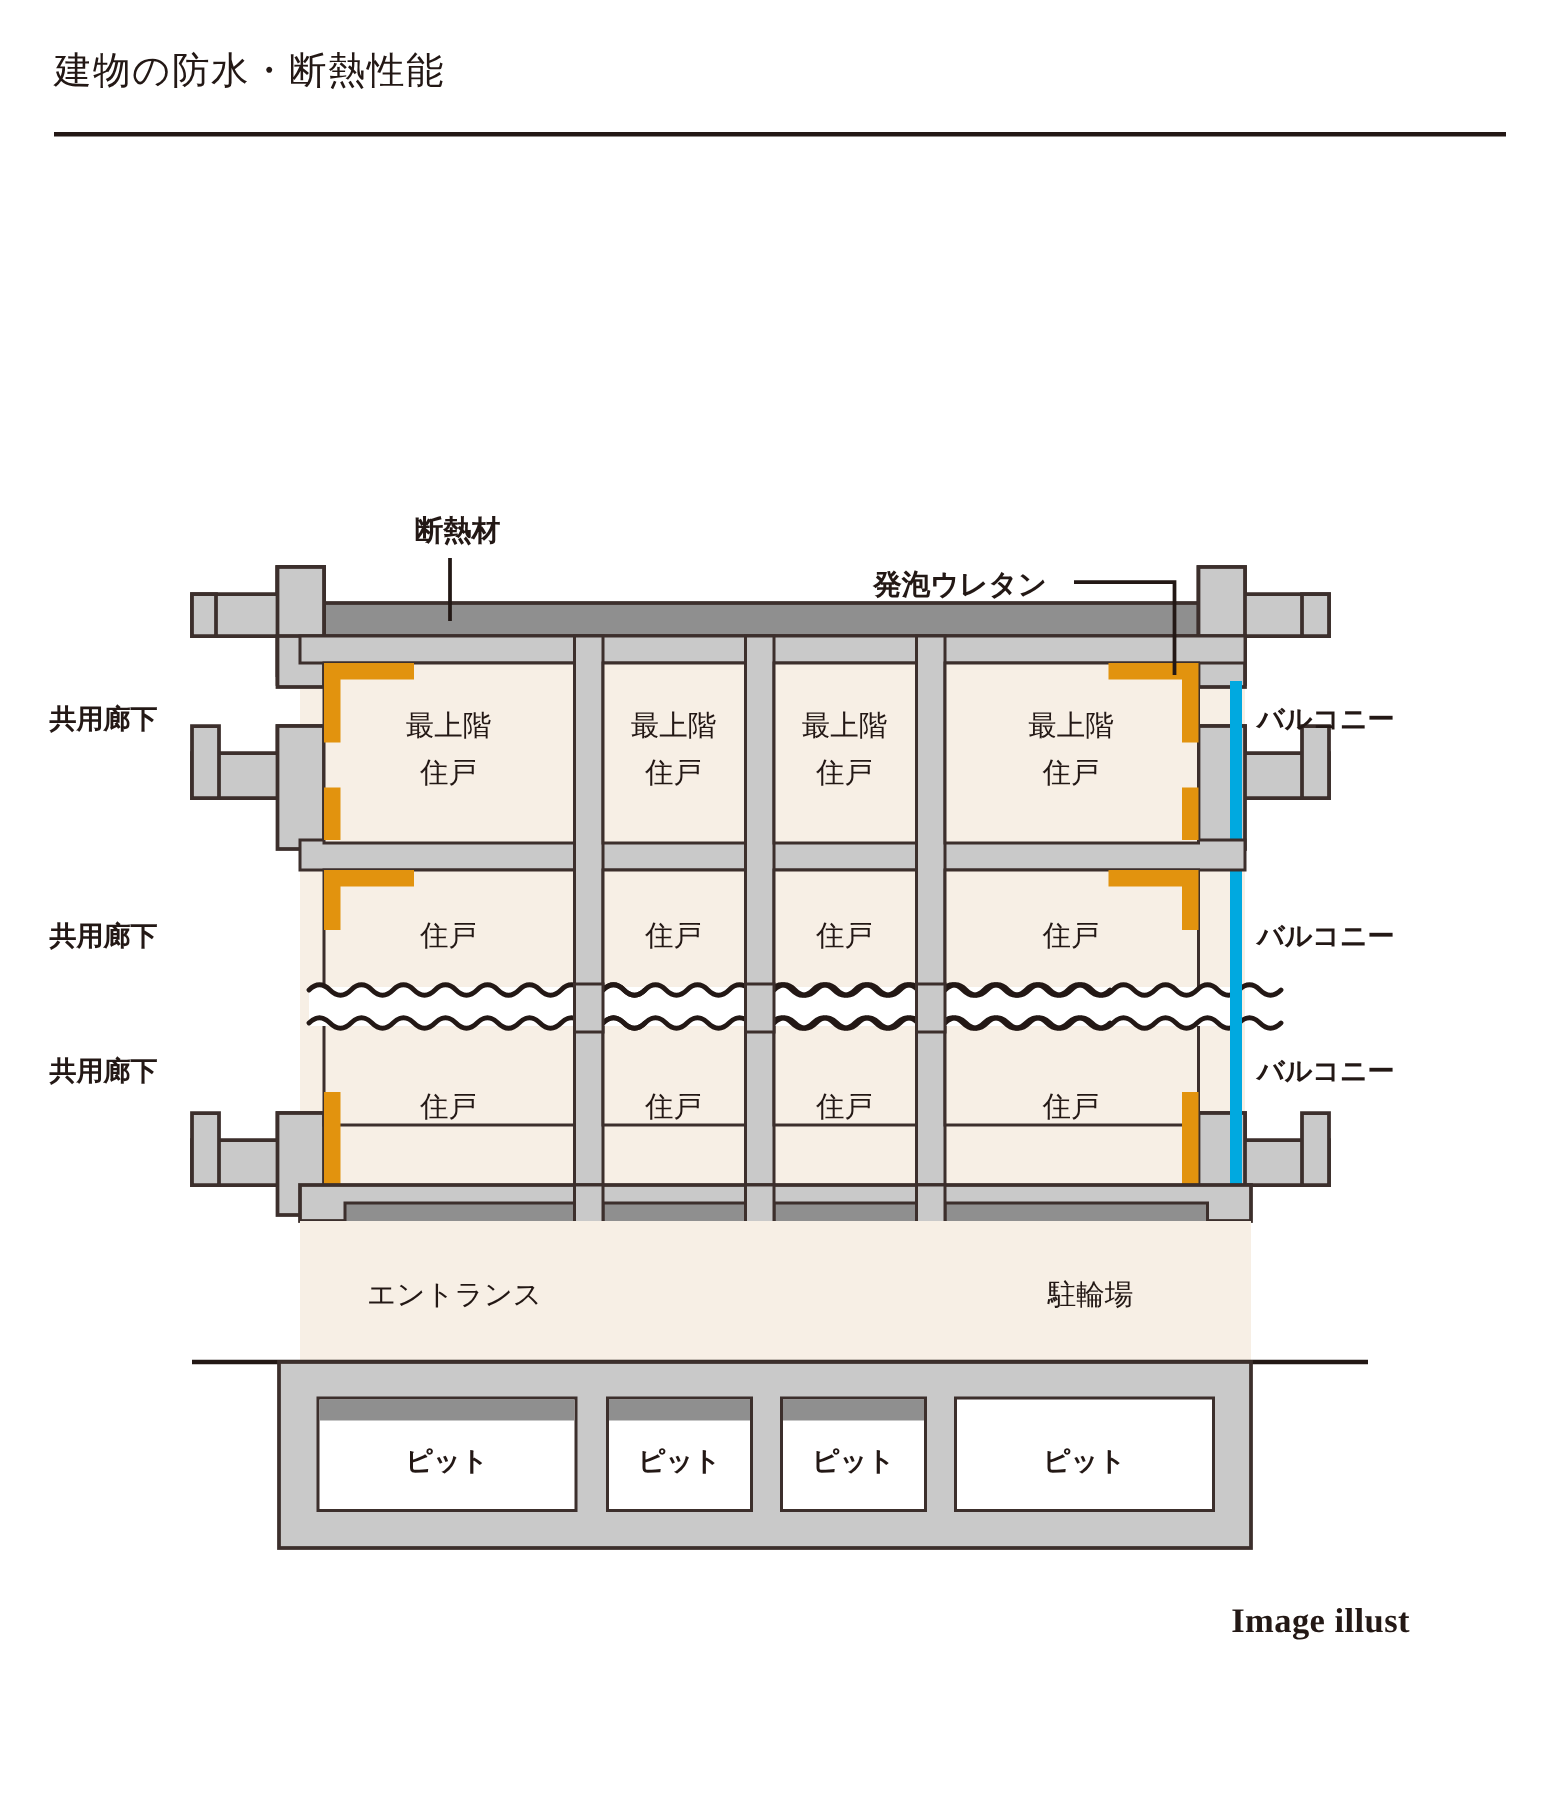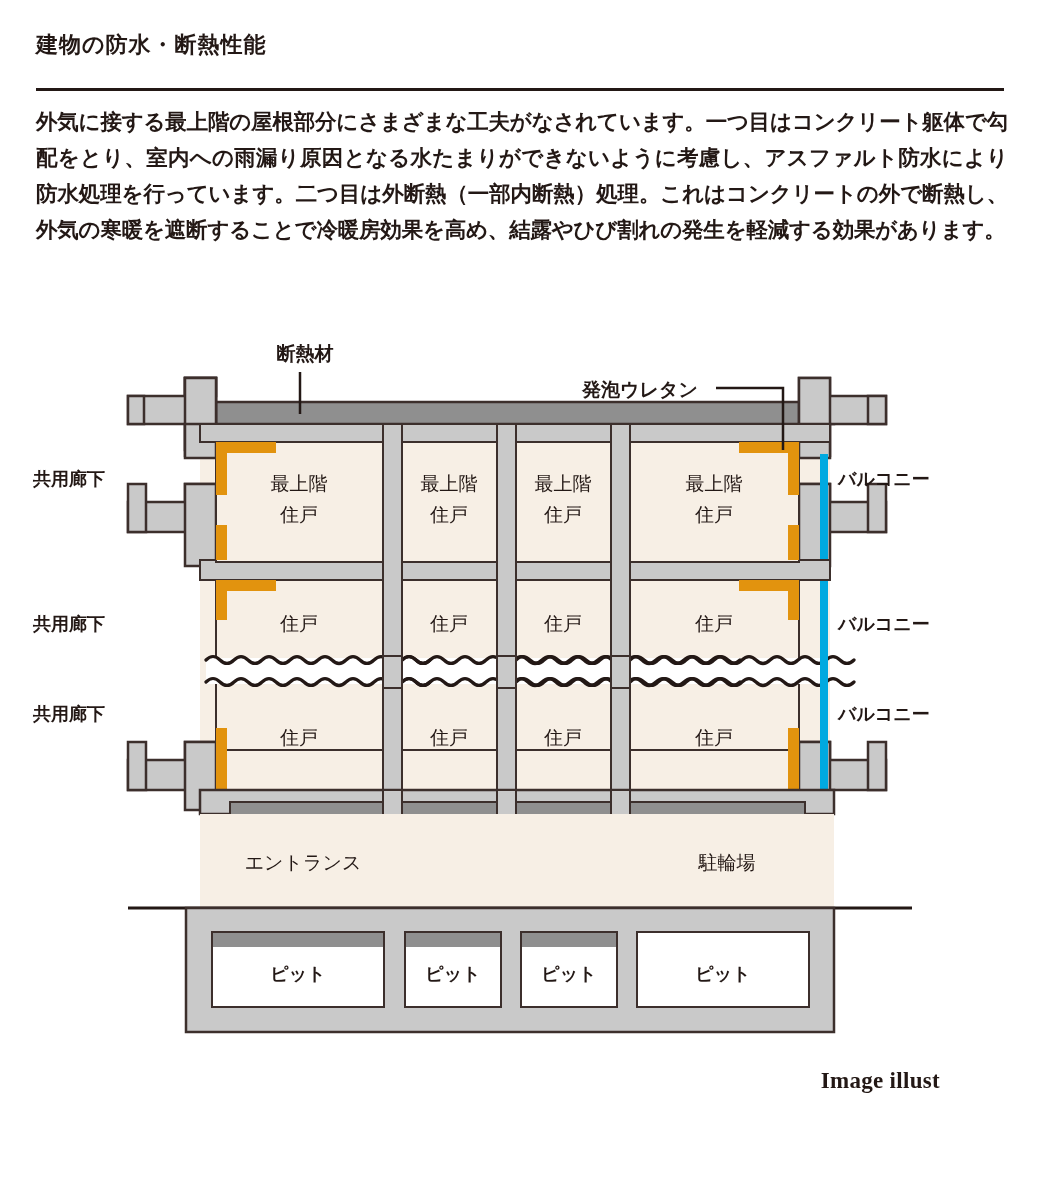--- a/index.html
+++ b/index.html
@@ -8,21 +8,21 @@
     background:#ffffff;
     font-family:"Liberation Serif","DejaVu Serif",serif;
     color:#231815;
     overflow:hidden;
     position:relative;
   }
   .page{position:relative;width:1040px;height:1200px;}
 
   .title{
     position:absolute;left:36px;top:30px;
-    font-size:22px;font-weight:bold;letter-spacing:1px;
+    font-size:25px;font-weight:normal;letter-spacing:1px;
     color:#231815;
     font-family:"DejaVu Serif","Liberation Serif",serif;
   }
   .rule{
     position:absolute;left:36px;top:88px;width:968px;height:3px;
     background:#231815;
   }
   .body-text{
     position:absolute;left:36px;top:104px;width:972px;
     font-size:21.5px;line-height:36px;
@@ -52,21 +52,20 @@
   .space-lbl{font-size:19px;font-weight:normal;}
   .pit-lbl{font-size:18px;font-weight:bold;}
 </style>
 </head>
 <body>
 
 <div class="page">
 
   <div class="title">建物の防水・断熱性能</div>
   <div class="rule"></div>
-  <div class="body-text">外気に接する最上階の屋根部分にさまざまな工夫がなされています。一つ目はコンクリート躯体で勾配をとり、室内への雨漏り原因となる水たまりができないように考慮し、アスファルト防水により防水処理を行っています。二つ目は外断熱（一部内断熱）処理。これはコンクリートの外で断熱し、外気の寒暖を遮断することで冷暖房効果を高め、結露やひび割れの発生を軽減する効果があります。</div>
 
   <div class="figure">
     <svg width="1040" height="790" viewBox="0 0 1040 790" xmlns="http://www.w3.org/2000/svg">
       <defs>
 
         <path id="wavy" d="M0,0 q7,-7 14,0 t14,0 t14,0 t14,0 t14,0 t14,0 t14,0 t14,0 t14,0 t14,0 t14,0 t14,0 t14,0 t14,0 t14,0 t14,0"></path>
       </defs>
 
       <rect x="200" y="108" width="630" height="482" fill="#f7efe5"></rect>
 

